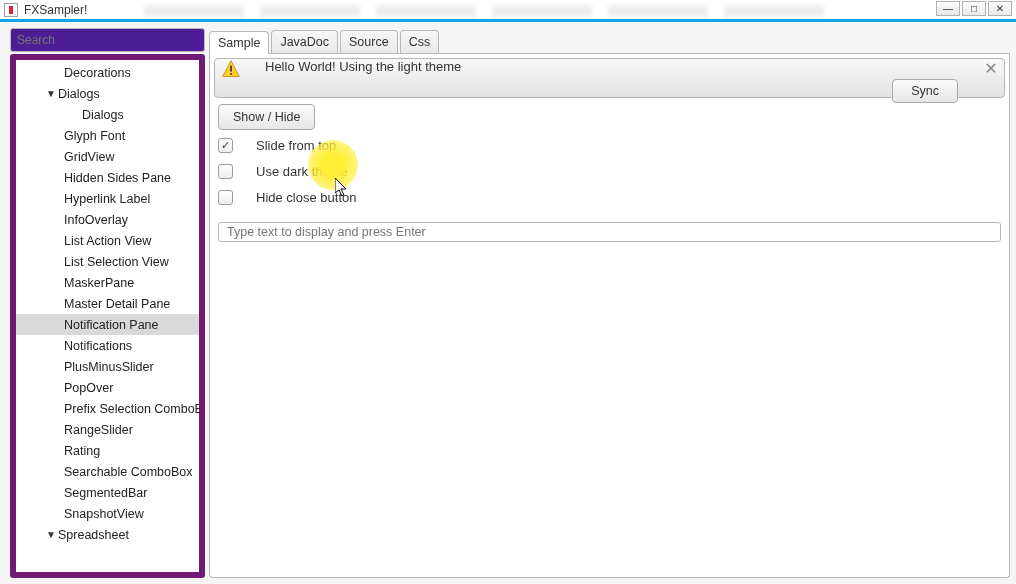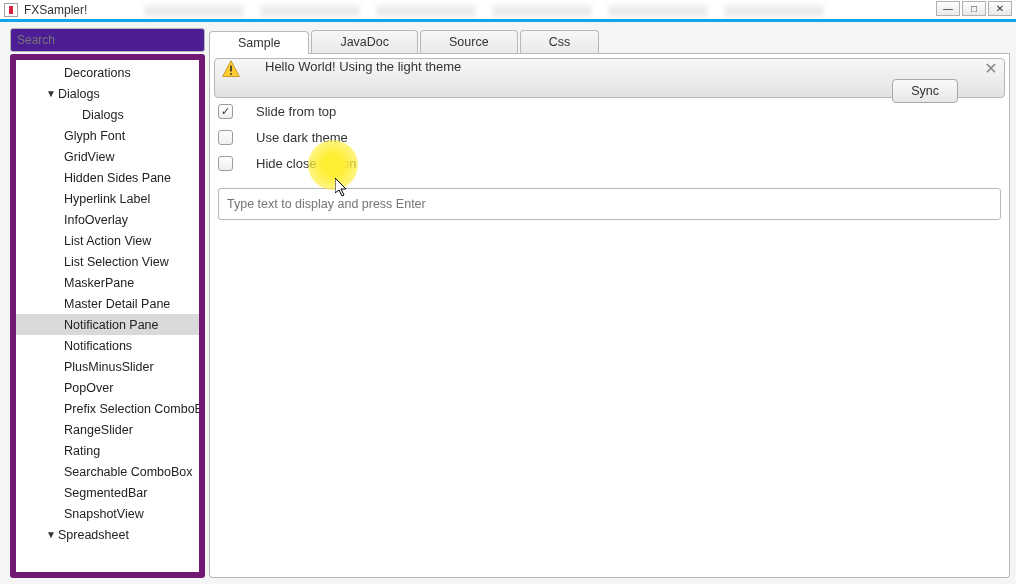--- a/index.html
+++ b/index.html
@@ -32,40 +32,40 @@
   .indent-1 { padding-left: 30px; }
   .indent-2 { padding-left: 48px; }
   .indent-3 { padding-left: 66px; }
 
   .tree::-webkit-scrollbar { width: 14px; }
   .tree::-webkit-scrollbar-track { background:#f0f0f0; border-left:1px solid #ddd; }
   .tree::-webkit-scrollbar-thumb { background:#c4c4c4; border:2px solid #f0f0f0; border-radius:7px; }
 
   .content { flex:1; display:flex; flex-direction:column; }
   .tabstrip { display:flex; height:26px; align-items:flex-end; border-bottom:1px solid #b8b8b8; }
-  .tab { padding:4px 28px; font-size:12.5px; border:1px solid #b8b8b8; border-bottom:none; border-radius:4px 4px 0 0; background:linear-gradient(#f7f7f7,#e9e9e9); margin-right:2px; color:#333; cursor:default; }
+  .tab { padding:4px 8px; font-size:12.5px; border:1px solid #b8b8b8; border-bottom:none; border-radius:4px 4px 0 0; background:linear-gradient(#f7f7f7,#e9e9e9); margin-right:2px; color:#333; cursor:default; }
   .tab.active { background:#fff; position:relative; top:1px; }
 
   .panel { flex:1; background:#fff; border:1px solid #b8b8b8; border-top:none; border-radius:0 0 4px 4px; display:flex; flex-direction:column; padding-bottom:6px; overflow:hidden; }
 
   .notifbar { height:40px; margin:4px 4px 6px 4px; border:1px solid #b6b6b6; border-radius:4px; background:linear-gradient(#f8f8f8,#e2e2e2); display:flex; align-items:flex-start; padding:0 4px 0 6px; gap:24px; }
   .warning-icon { width:20px; height:20px; }
   .notif-text { font-size:13px; color:#333; flex:1; }
   .sync-btn { height:24px; padding:0 18px; border:1px solid #a9a9a9; border-radius:4px; background:linear-gradient(#fafafa,#e7e7e7); font-size:12.5px; color:#333; cursor:default;margin-top:20px; }
   .close-notif { width:18px; text-align:center; font-size:16px; color:#888; cursor:default; }
 
   .controls { padding: 0 8px; }
   .show-hide { height:26px; padding:0 14px; border:1px solid #a9a9a9; border-radius:4px; background:linear-gradient(#fafafa,#e7e7e7); font-size:12.5px; color:#333; cursor:default; margin-bottom:8px; display:inline-flex; align-items:center; }
   
   .check-row { display:flex; align-items:flex-start; height:26px; font-size:13px; color:#333; gap:23px; }
   .checkbox { width:15px; height:15px; border:1px solid #9c9c9c; border-radius:3px; background:linear-gradient(#fff,#eee); display:inline-flex; align-items:center; justify-content:center; font-size:11px; color:#333; }
   .checkbox.checked::after { content:"✓"; }
 
   .text-input-row { margin: 6px 8px 0 8px; }
-  .big-input { width:100%; height:32px; border:1px solid #b8b8b8; border-radius:3px; padding:0 8px; font-size:12.5px; color:#999; outline:none; }
+  .big-input { width:100%; height:20px; border:1px solid #b8b8b8; border-radius:3px; padding:0 8px; font-size:12.5px; color:#999; outline:none; }
 
   .highlight-circle { position:absolute; width:50px; height:50px; border-radius:50%; background:radial-gradient(circle,#ffee33 30%,rgba(255,238,51,0.6) 70%,rgba(255,238,51,0) 100%); pointer-events:none; z-index:50; }
   .cursor-icon { position:absolute; z-index:51; pointer-events:none; }
 </style>
 </head>
 <body>
 
 <div class="titlebar">
   <span class="titlebar-icon"></span>
   <span>FXSampler!</span>
@@ -181,20 +181,21 @@
           <polygon points="12,2 22,21 2,21" fill="#ffcc33" stroke="#c08a10" stroke-width="1"></polygon>
           <rect x="11" y="8" width="2" height="7" fill="#333"></rect>
           <rect x="11" y="17" width="2" height="2" fill="#333"></rect>
         </svg>
         <span class="notif-text">Hello World! Using the light theme</span>
         <button class="sync-btn">Sync</button>
         <span class="close-notif">✕</span>
       </div>
 
       <div class="controls">
+        <button class="show-hide">Show / Hide</button>
         <div id="checks">
             <div class="check-row">
               <span class="checkbox checked"></span>
               <span>Slide from top</span>
             </div>
             <div class="check-row">
               <span class="checkbox"></span>
               <span>Use dark theme</span>
             </div>
             <div class="check-row">

